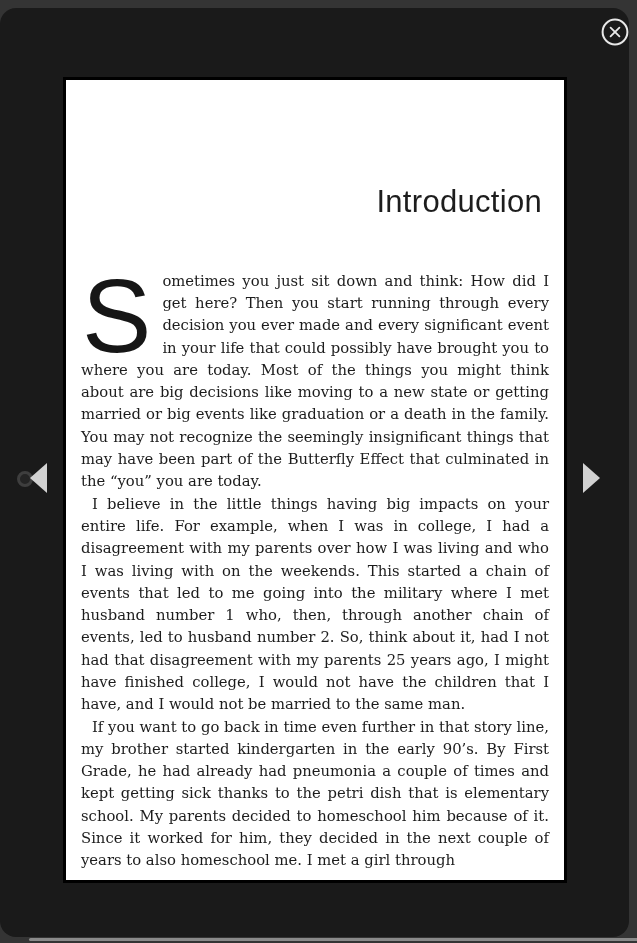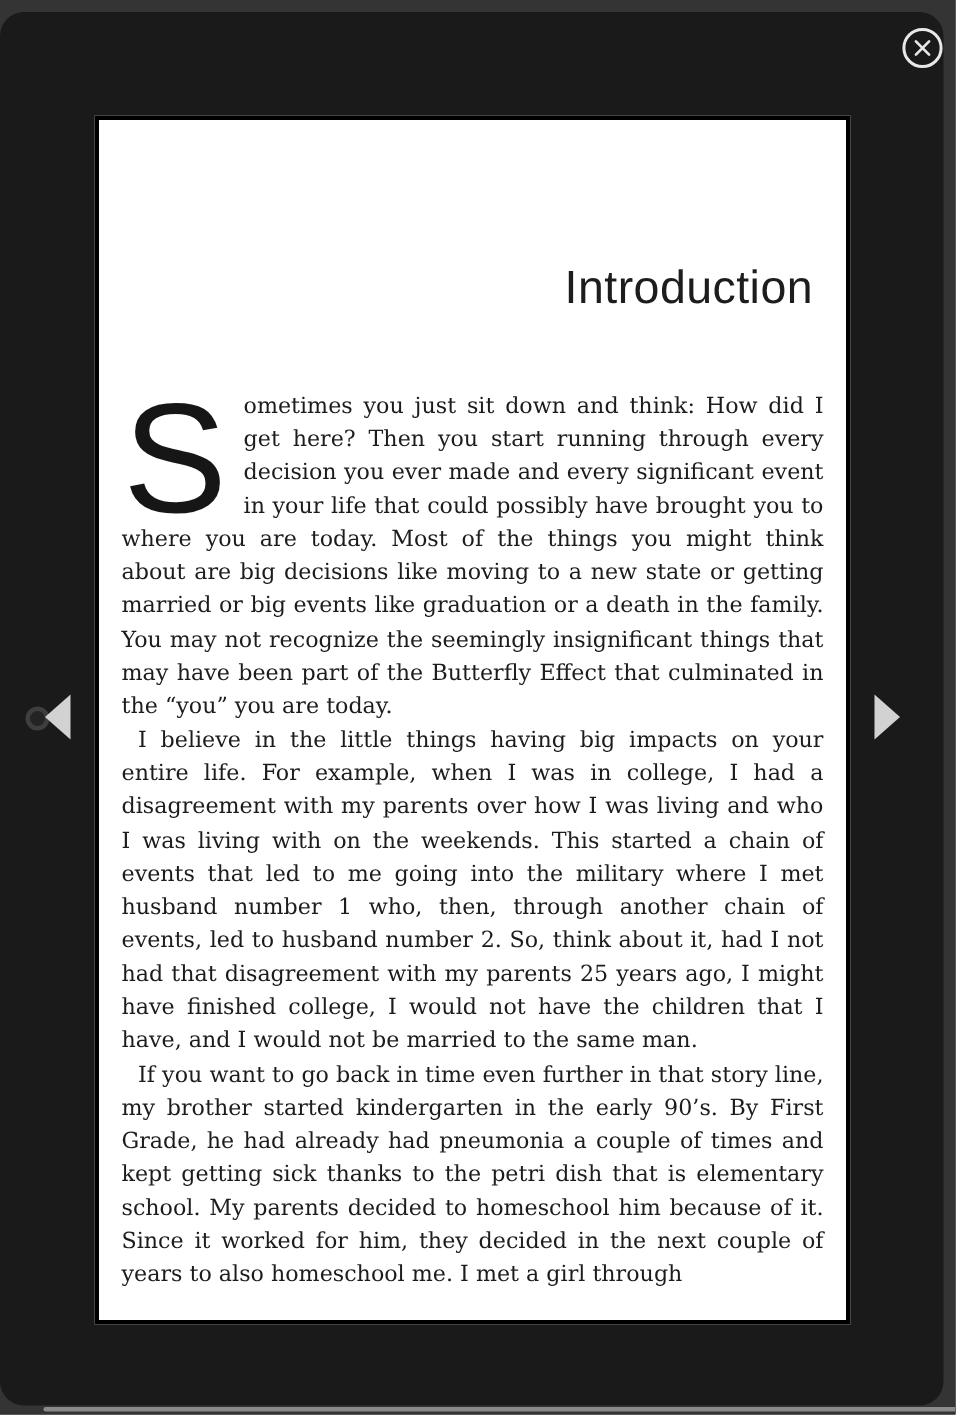--- a/index.html
+++ b/index.html
@@ -10,21 +10,21 @@
          background:#1a1a1a;border-radius:16px;}
   
   .bottom-line{position:absolute;left:29px;top:938px;width:608px;height:3px;
                background:#8a8a8a;border-radius:3px 0 0 3px;}
   
   .close-btn{position:absolute;left:601px;top:10px;width:28px;height:28px;
              background:none;border:none;padding:0;cursor:pointer;}
   
   .page{position:absolute;left:63px;top:69px;width:504px;height:806px;
         background:#ffffff;border:3px solid #000;box-sizing:border-box;
-        padding:4px 15px;overflow:hidden;}
+        padding:14px 15px;overflow:hidden;}
   .title{margin:90px 7px 0 0;text-align:right;
          font-family:"Liberation Sans",sans-serif;font-weight:300;
          font-size:31px;line-height:1.15;color:#1d1d1d;letter-spacing:.3px;}
   .body-text{margin-top:50px;font-family:"DejaVu Serif",serif;
              font-size:14.8px;line-height:22.3px;color:#1c1c1c;text-align:justify;}
   .para{margin:0;}
   .para.indent{text-indent:11px;}
   .dropcap{float:left;font-family:"Liberation Sans",sans-serif;font-weight:300;
            font-size:104px;line-height:84px;margin:4px 11px 0 1px;color:#161616;}
   

